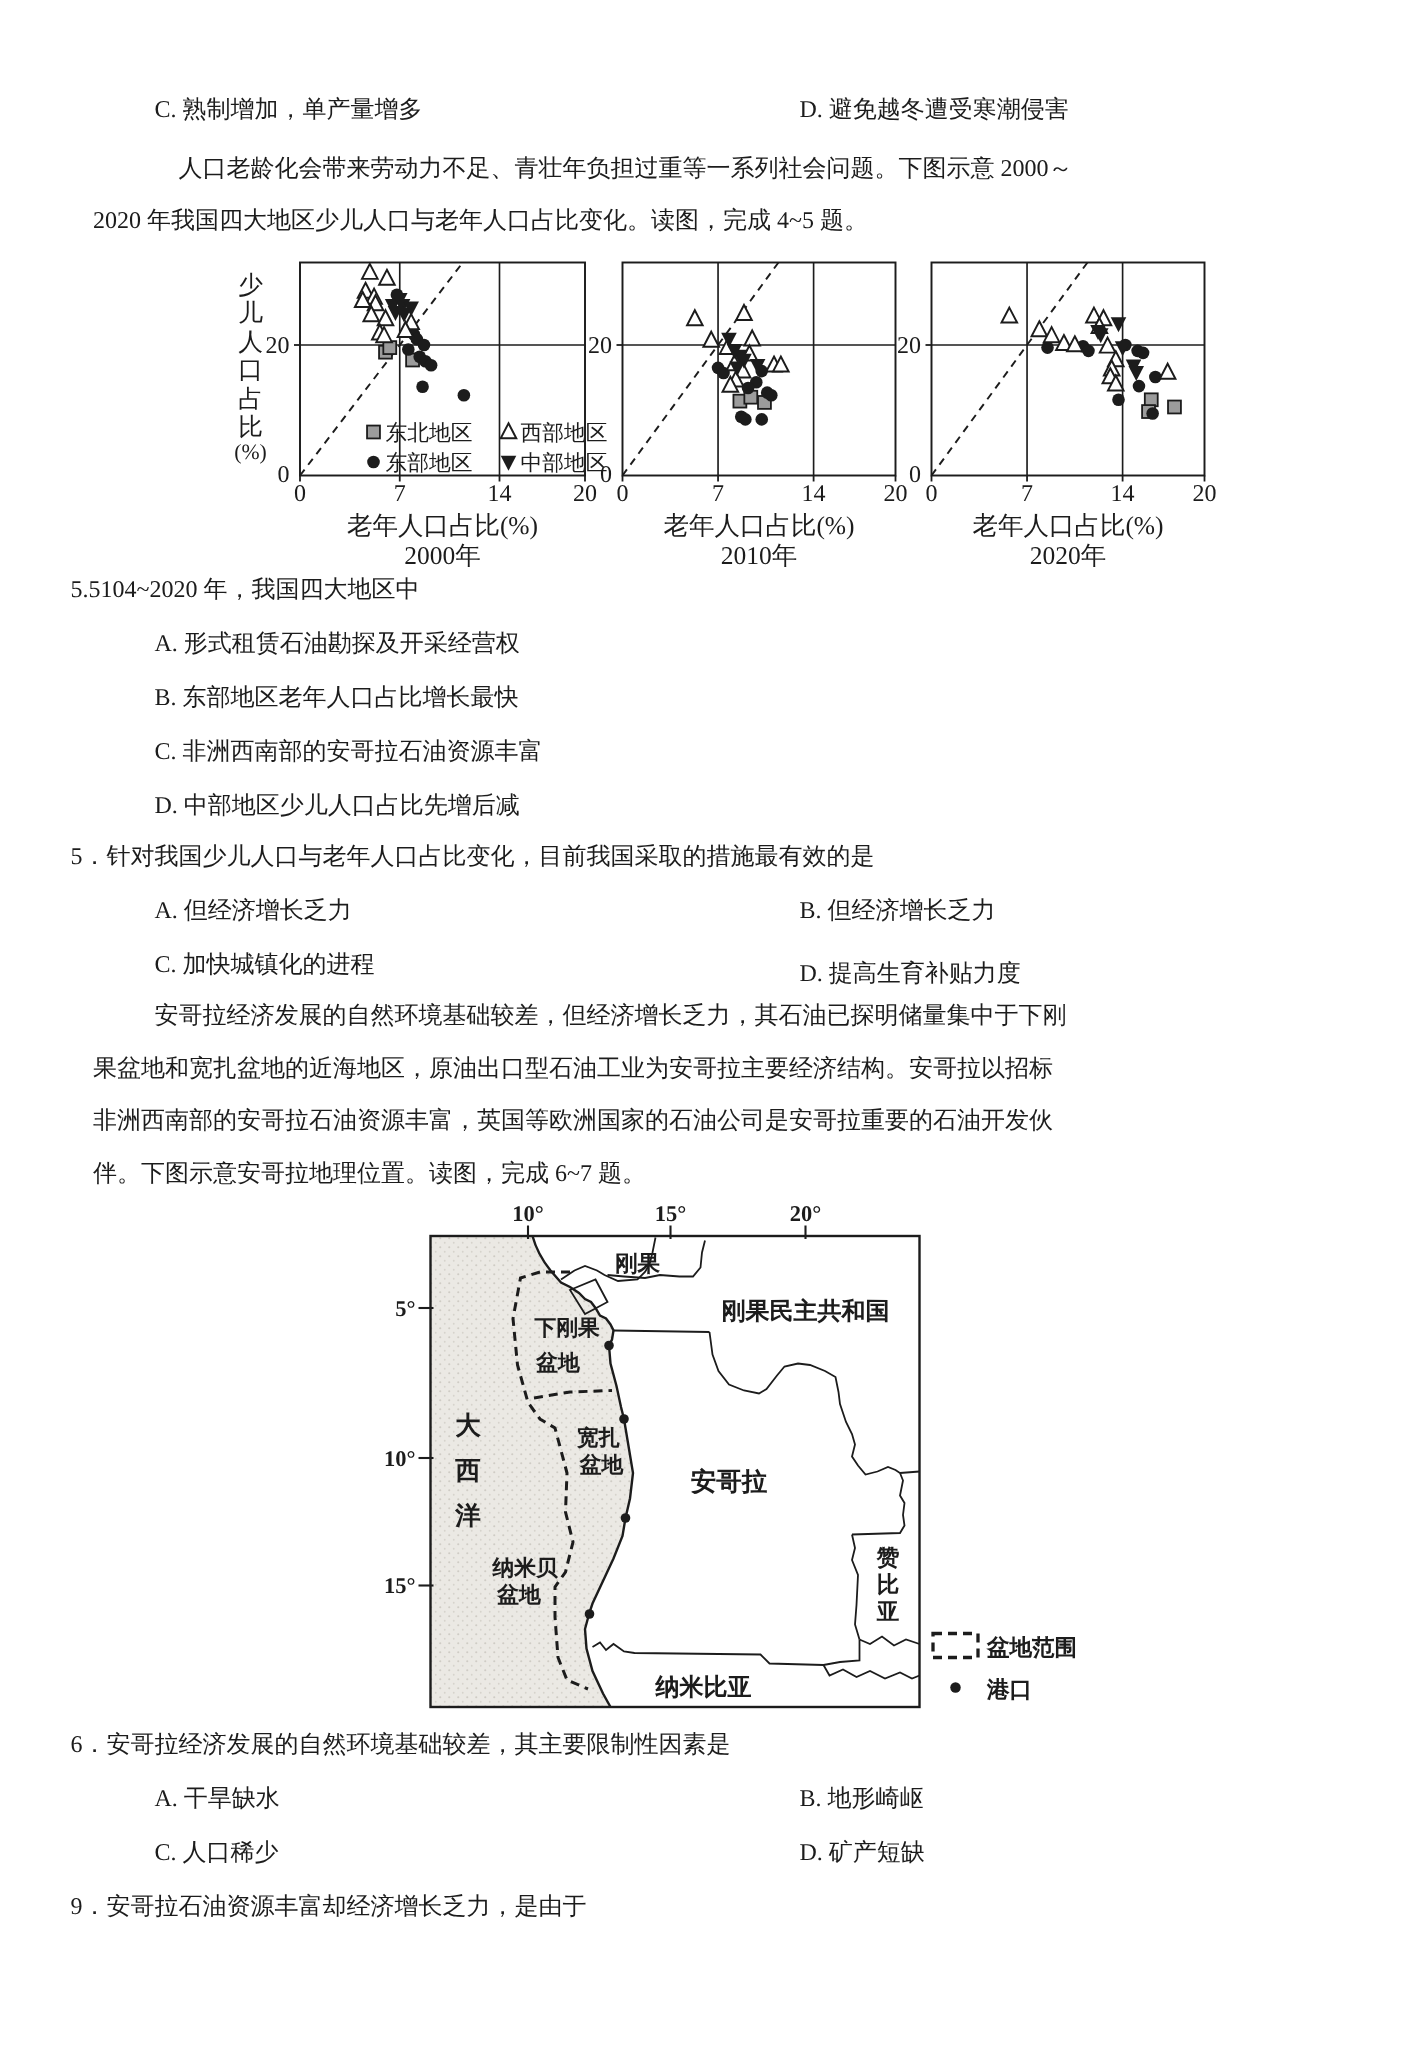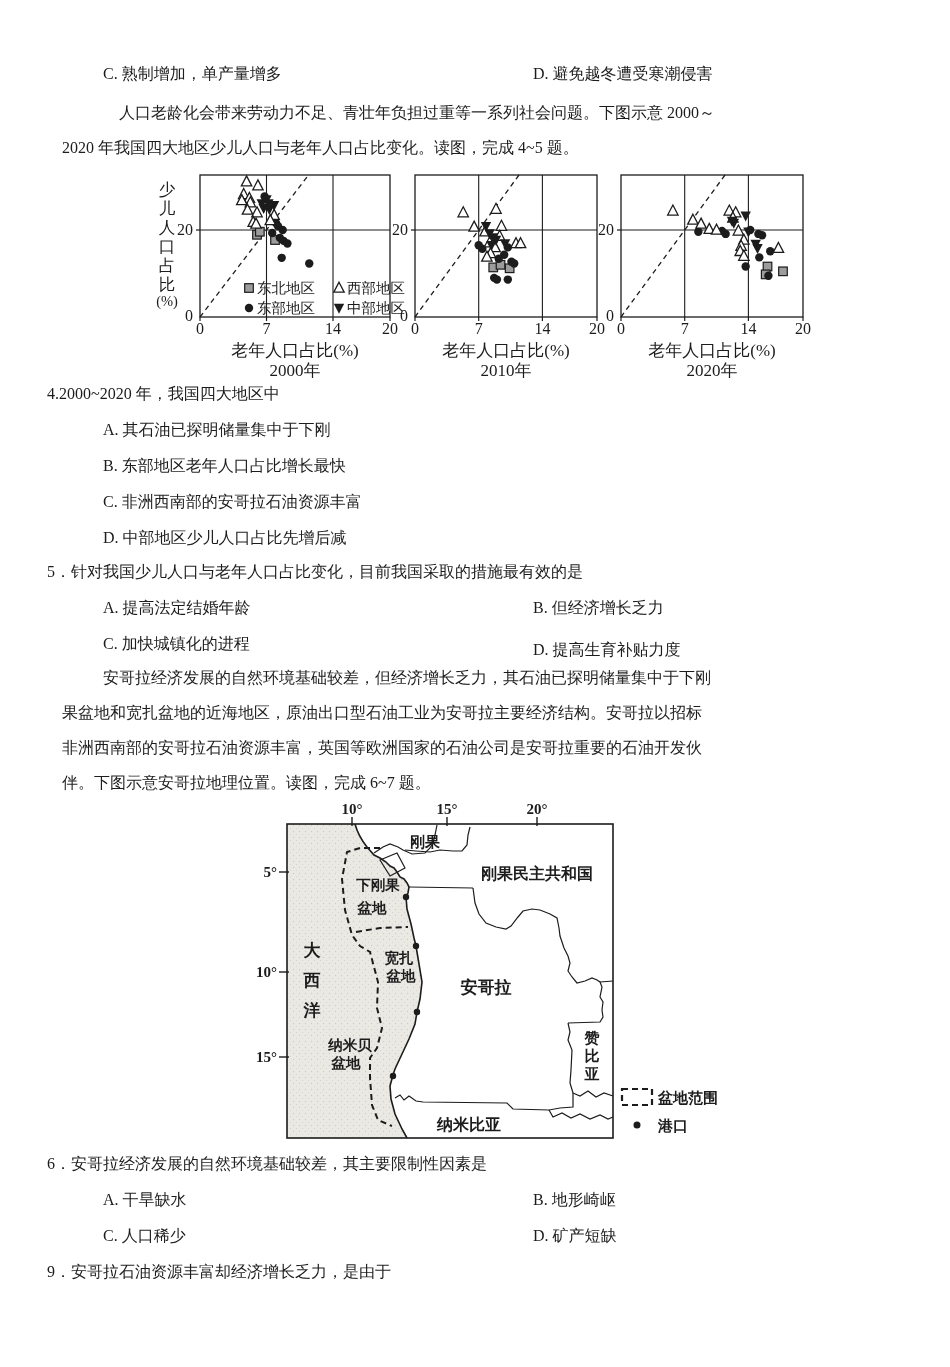--- a/index.html
+++ b/index.html
@@ -182,28 +182,28 @@
     <path d="M778.4300000000001,77.47 L783.6300000000001,87.47 L773.23,87.47 Z" fill="#ffffff" stroke="#1c1c1c" stroke-width="1.3"></path>
     <path d="M743.85,85.30000000000001 L749.0500000000001,95.30000000000001 L738.65,95.30000000000001 Z" fill="#ffffff" stroke="#1c1c1c" stroke-width="1.3"></path>
     <path d="M745.67,56.44500000000001 L750.87,46.44500000000001 L740.4699999999999,46.44500000000001 Z" fill="#1c1c1c"></path>
     <path d="M732.02,61.66499999999999 L737.22,51.66499999999999 L726.8199999999999,51.66499999999999 Z" fill="#1c1c1c"></path>
     <path d="M733.84,63.84 L739.0400000000001,53.84 L728.64,53.84 Z" fill="#1c1c1c"></path>
     <path d="M748.4,72.53999999999999 L753.6,62.53999999999999 L743.1999999999999,62.53999999999999 Z" fill="#1c1c1c"></path>
     <path d="M755.6800000000001,84.72 L760.8800000000001,74.72 L750.48,74.72 Z" fill="#1c1c1c"></path>
     <path d="M757.5,89.07 L762.7,79.07 L752.3,79.07 Z" fill="#1c1c1c"></path>
   </svg>
 
-<div class="abs body-text" style="left:47px;top:384px">4.2000~2020 年，我国四大地区中</div>
-<div class="abs body-text" style="left:103px;top:420px">A. 其石油已探明储量集中于下刚</div>
+<div class="abs body-text" style="left:47px;top:384px">5.5104~2020 年，我国四大地区中</div>
+<div class="abs body-text" style="left:103px;top:420px">A. 形式租赁石油勘探及开采经营权</div>
 <div class="abs body-text" style="left:103px;top:456px">B. 东部地区老年人口占比增长最快</div>
 <div class="abs body-text" style="left:103px;top:492px">C. 非洲西南部的安哥拉石油资源丰富</div>
 <div class="abs body-text" style="left:103px;top:528px">D. 中部地区少儿人口占比先增后减</div>
 
 <div class="abs body-text" style="left:47px;top:562px">5．针对我国少儿人口与老年人口占比变化，目前我国采取的措施最有效的是</div>
-<div class="abs body-text" style="left:103px;top:598px">A. 提高法定结婚年龄</div>
+<div class="abs body-text" style="left:103px;top:598px">A. 但经济增长乏力</div>
 <div class="abs body-text" style="left:533px;top:598px">B. 但经济增长乏力</div>
 <div class="abs body-text" style="left:103px;top:634px">C. 加快城镇化的进程</div>
 <div class="abs body-text" style="left:533px;top:640px">D. 提高生育补贴力度</div>
 
 <div class="abs body-text" style="left:103px;top:668px">安哥拉经济发展的自然环境基础较差，但经济增长乏力，其石油已探明储量集中于下刚</div>
 <div class="abs body-text" style="left:62px;top:703px">果盆地和宽扎盆地的近海地区，原油出口型石油工业为安哥拉主要经济结构。安哥拉以招标</div>
 <div class="abs body-text" style="left:62px;top:738px">非洲西南部的安哥拉石油资源丰富，英国等欧洲国家的石油公司是安哥拉重要的石油开发伙</div>
 <div class="abs body-text" style="left:62px;top:773px">伴。下图示意安哥拉地理位置。读图，完成 6~7 题。</div>
 
 <svg class="abs" style="left:250px;top:800px" width="490" height="350" viewBox="0 0 490 350">

